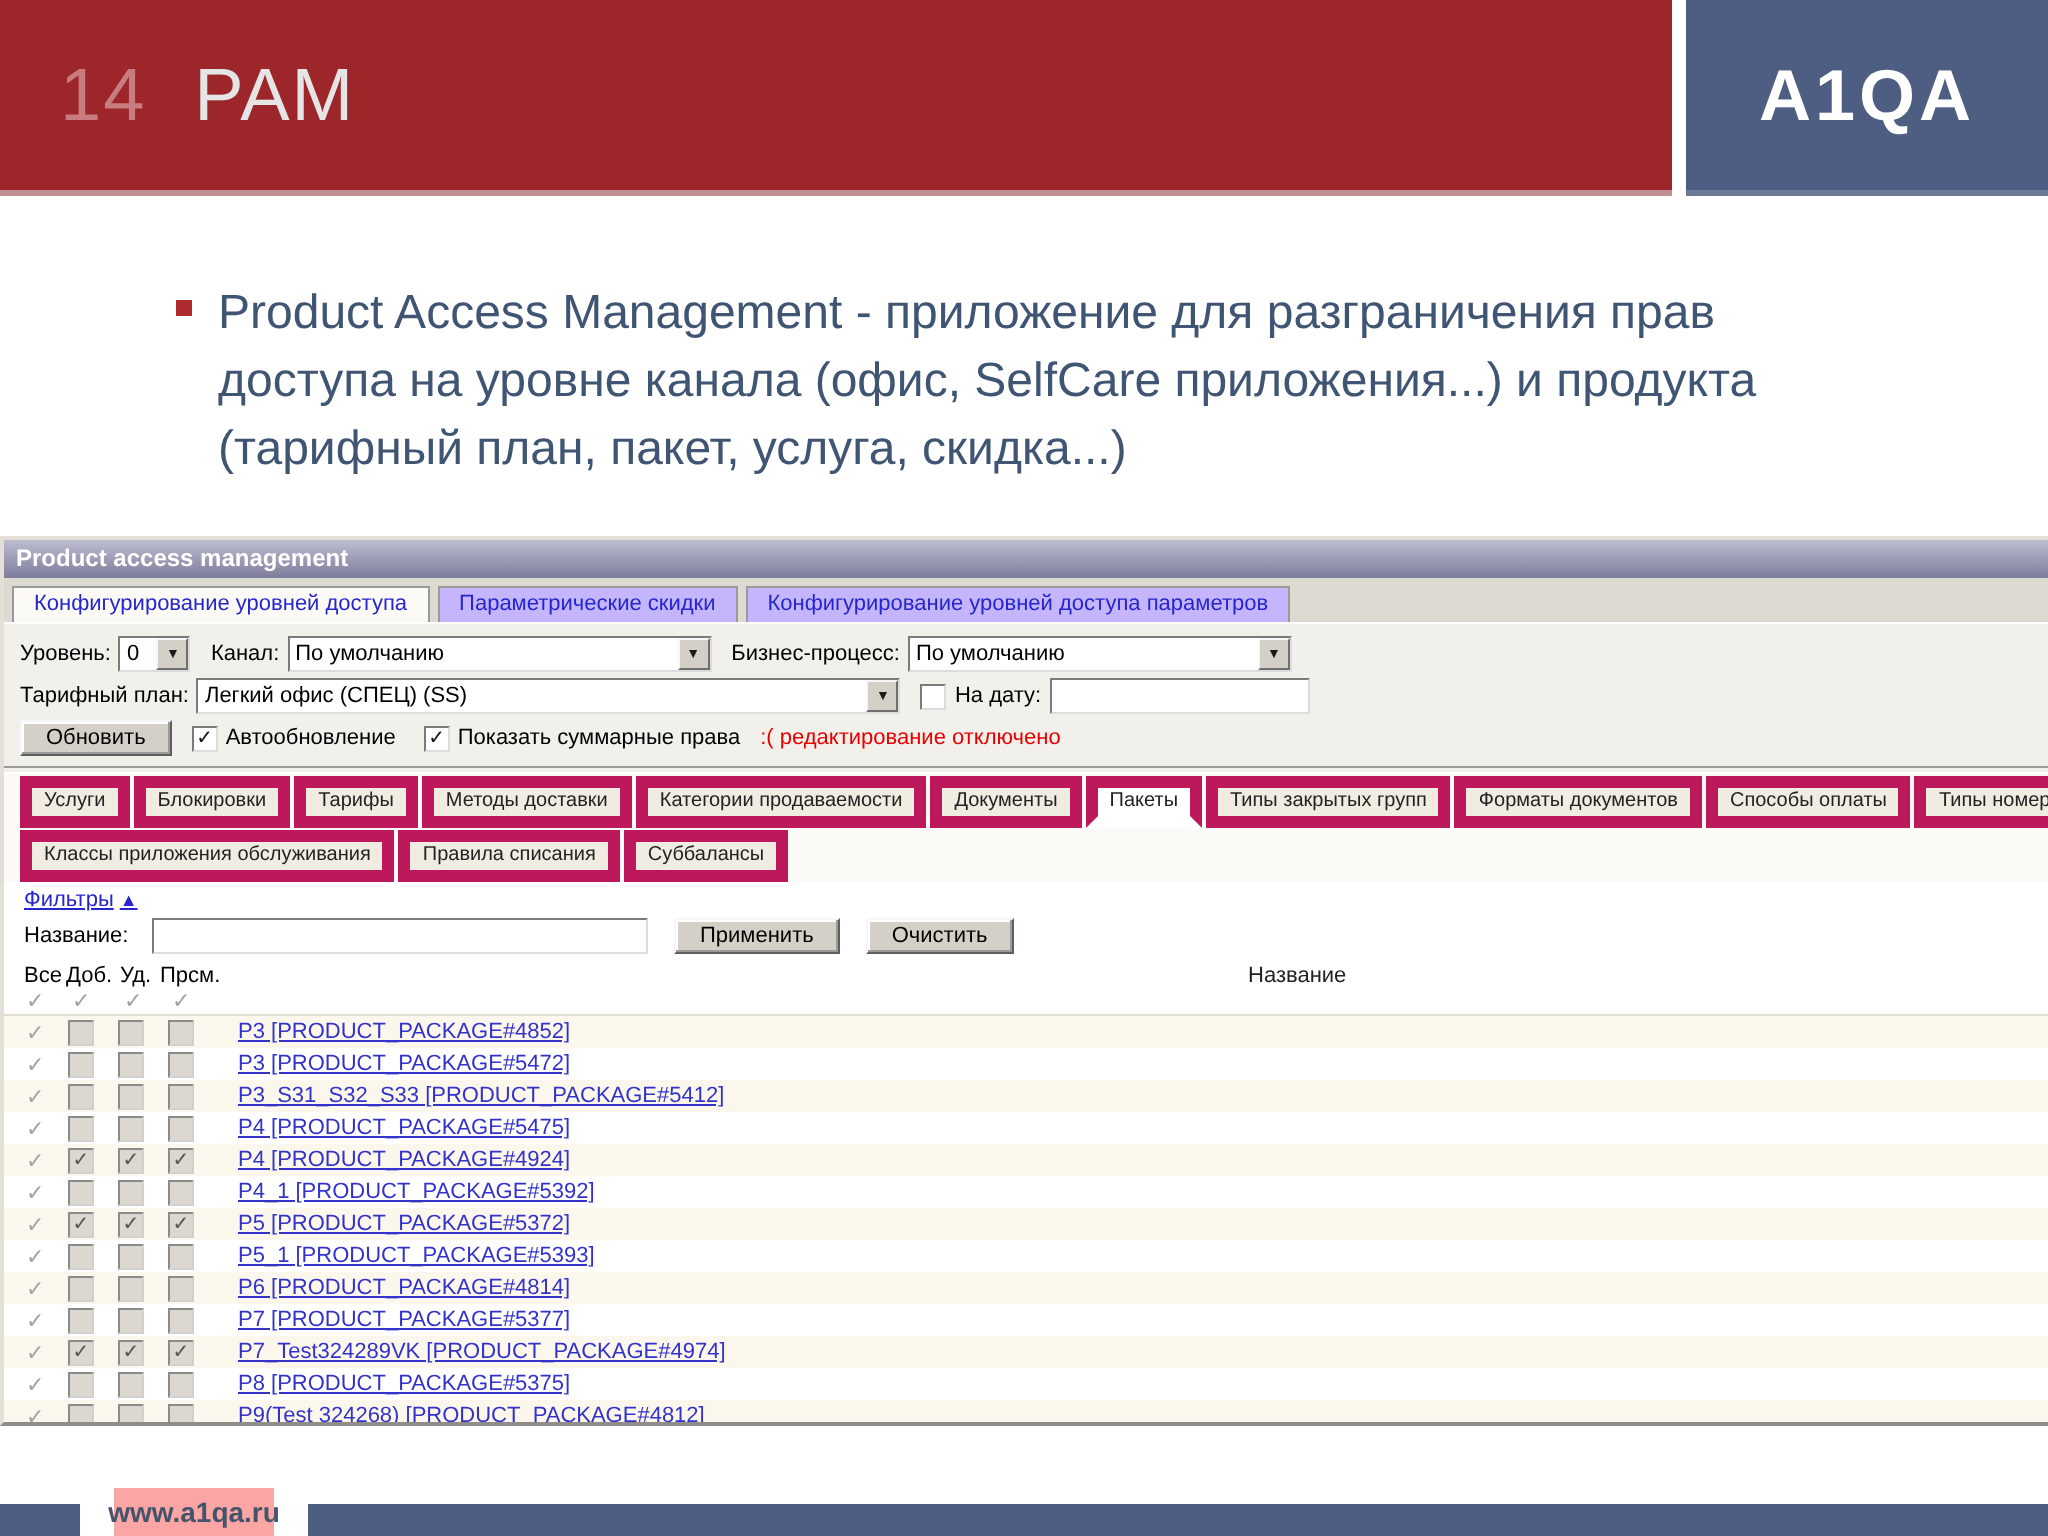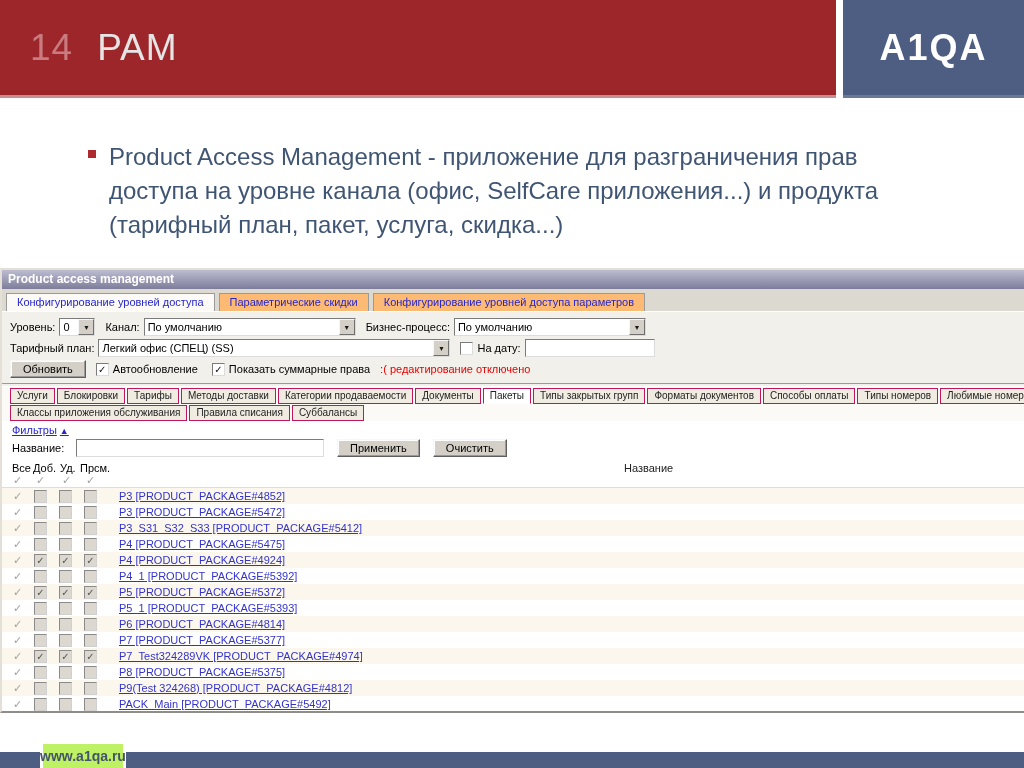--- a/index.html
+++ b/index.html
@@ -23,21 +23,21 @@
   .bullet-text { font-size:24px; line-height:34px; color:#3F5573; }
 
   
   .app-window { position:absolute; top:268px; left:0; width:1030px; height:445px;
                 background:#fff; border:2px outset #E4E0D8; overflow:hidden;
                 font-size:11px; color:#000; }
   .title-bar { height:19px; background:linear-gradient(#BCBCD1,#7D7D9B);
                color:#fff; font-weight:bold; font-size:12px; line-height:19px; padding-left:6px; }
   .main-tabs { height:23px; background:#DCD9D1; display:flex; align-items:flex-end;
                padding:3px 2px 0 4px; gap:4px; border-bottom:1px solid #fff; }
-  .main-tab { background:#fdba74; border:1px solid #9a9a9a; border-bottom:none;
+  .main-tab { background:#c4b5fd; border:1px solid #9a9a9a; border-bottom:none;
               padding:2px 10px 3px; color:#2626CC; font-size:11px; white-space:nowrap; cursor:pointer; }
   .main-tab.active { background:#FBFAF7; }
 
   .form-panel { background:#F2F0EA; padding:5px 0 3px 8px; }
   .form-row { display:flex; align-items:center; height:20px; margin-bottom:1px; }
   .form-row label { margin-right:4px; white-space:nowrap; } .ml10 { margin-left:10px; }
 
   .win-select { display:flex; align-items:center; background:#fff; height:18px;
                 border:1px solid; border-color:#7B7B7B #DCDCDC #DCDCDC #7B7B7B; }
   .ws-value { flex:1; padding:0 3px; white-space:nowrap; overflow:hidden; }
@@ -55,21 +55,21 @@
   .win-checkbox + label { margin-left:4px;text-align:right; }
 
   .win-button { background:#D4D0C8; border:1px solid; border-color:#F7F7F7 #5F5F5F #5F5F5F #F7F7F7;
                 box-shadow:inset -1px -1px 0 #9A9A9A, inset 1px 1px 0 #FFF;
                 font-size:11px; font-family:inherit; padding:2px 12px; cursor:pointer; white-space:nowrap; }
   .readonly-note { color:#E80000; margin-left:6px; white-space:nowrap; }
 
   .separator { height:4px; border-top:1px solid #9a9a9a; border-bottom:1px solid #fff; background:#F2F0EA; }
 
   .cat-tabs { display:flex; padding-left:8px; background:#FBFAF6; }
-  .cat-tab { background:#F0ECE2; border:1px solid #be185d; padding:1px 6px 2px;
+  .cat-tab { background:#F0ECE2; border:6px solid #be185d; padding:1px 6px 2px;
              font-size:10px; white-space:nowrap; margin-right:2px; margin-top:1px; cursor:pointer; color:#222; }
   .cat-tab.active { background:#fff; border-bottom-color:#fff; }
 
   .filters-area { background:#fff; padding:3px 0 0 10px; height:15px; }
   .filters-toggle { color:#2626CC; font-size:11px; text-decoration:underline; cursor:pointer; }
   .collapse-icon { color:#2626CC; font-size:9px; text-decoration:none; margin-left:3px; }
 
   .filter-row { display:flex; align-items:center; background:#fff; padding:3px 0 4px 10px; height:25px; }
   .filter-row label { width:64px; }
   .name-input { width:248px; }
@@ -86,21 +86,21 @@
   .trow { display:flex; align-items:center; height:16px; background:#fff; }
   .trow.alt { background:#FBF7EC; }
   .chk-all { color:#A0A0A0; font-size:11px; margin-left:11px; width:9px; }
   .trow .win-checkbox { margin-left:12px; background:#DCD8D0;
                         border-color:#8A8A8A #D0D0D0 #D0D0D0 #8A8A8A; color:#555; }
   .pkg-link { color:#3333CC; text-decoration:underline; font-size:11px; margin-left:22px; white-space:nowrap; }
 
   
   .slide-footer { position:absolute; bottom:0; left:0; width:1024px; height:17px; display:flex; align-items:flex-end; }
   .fb-left { width:40px; height:16px; background:#4D5E82; }
-  .footer-url-box { width:80px; height:24px; background:#bef264; margin:0 3px;
+  .footer-url-box { width:80px; height:24px; background:#fca5a5; margin:0 17px;
                     display:flex; align-items:center; justify-content:center;
                     font-weight:bold; font-size:14px; color:#44546A; }
   .fb-right { flex:1; height:16px; background:#4D5E82; }
 </style>
 </head>
 <body>
 
 <div class="slide">
 
   <div class="slide-header">

